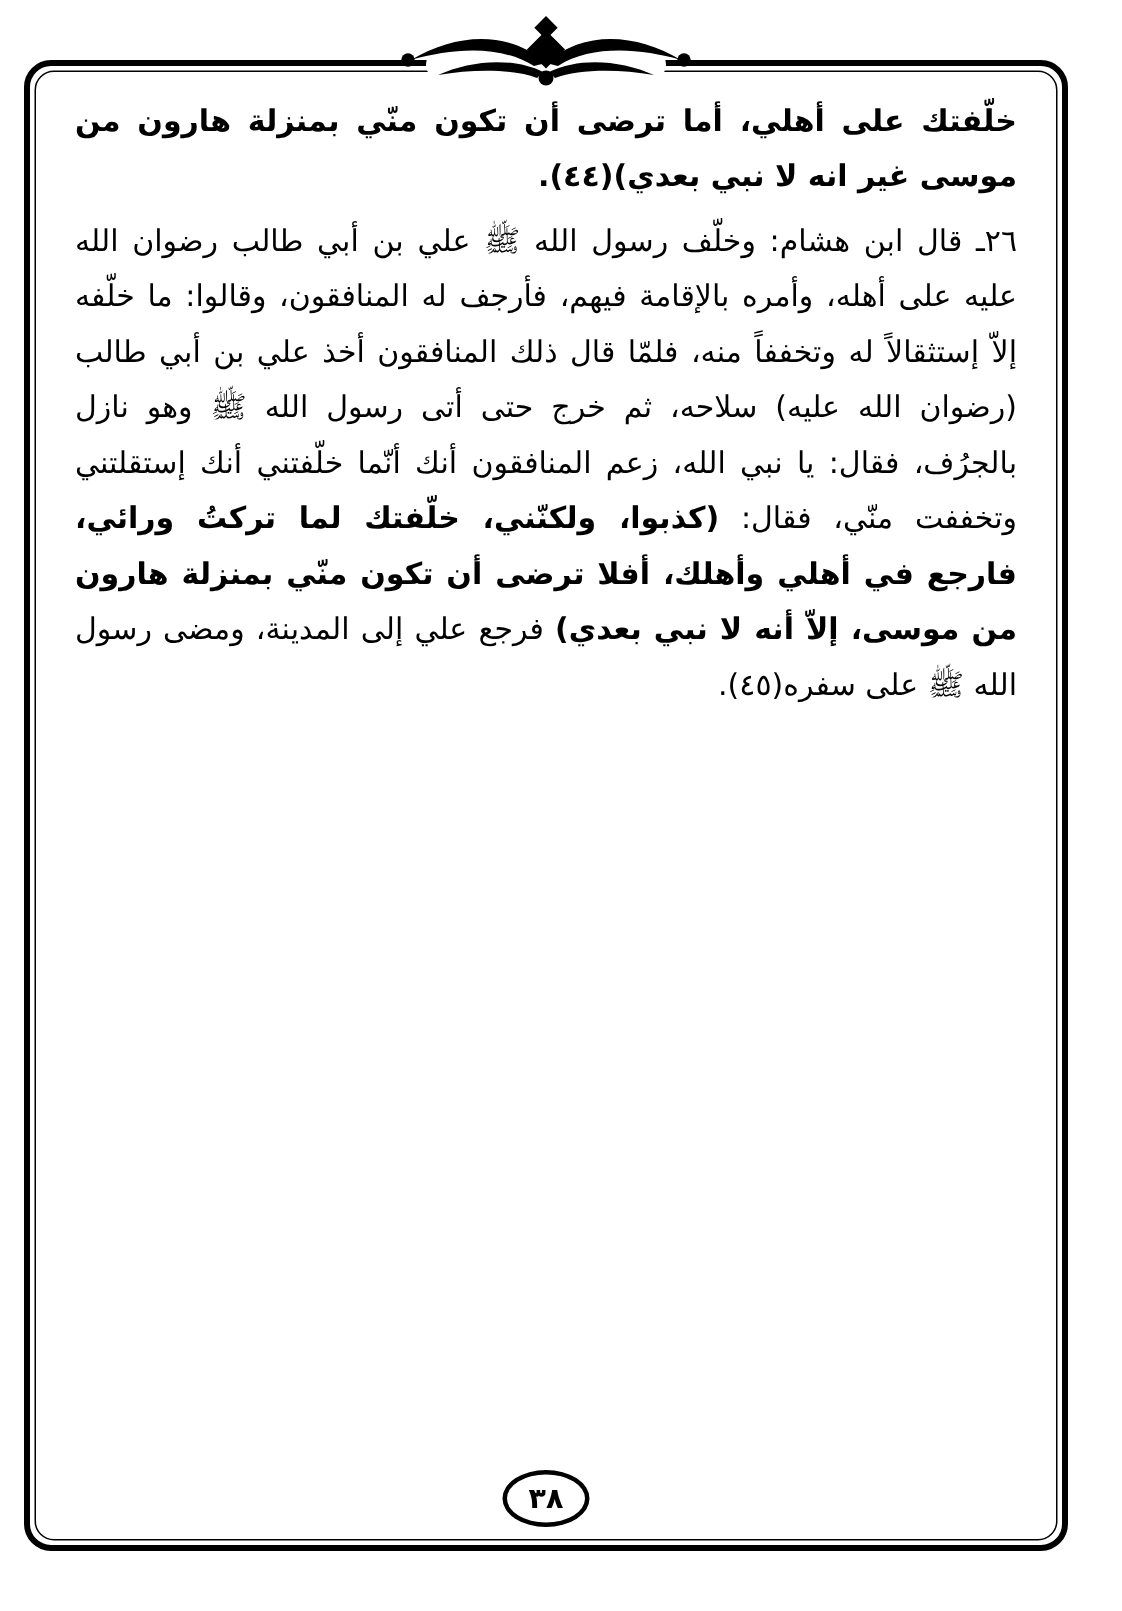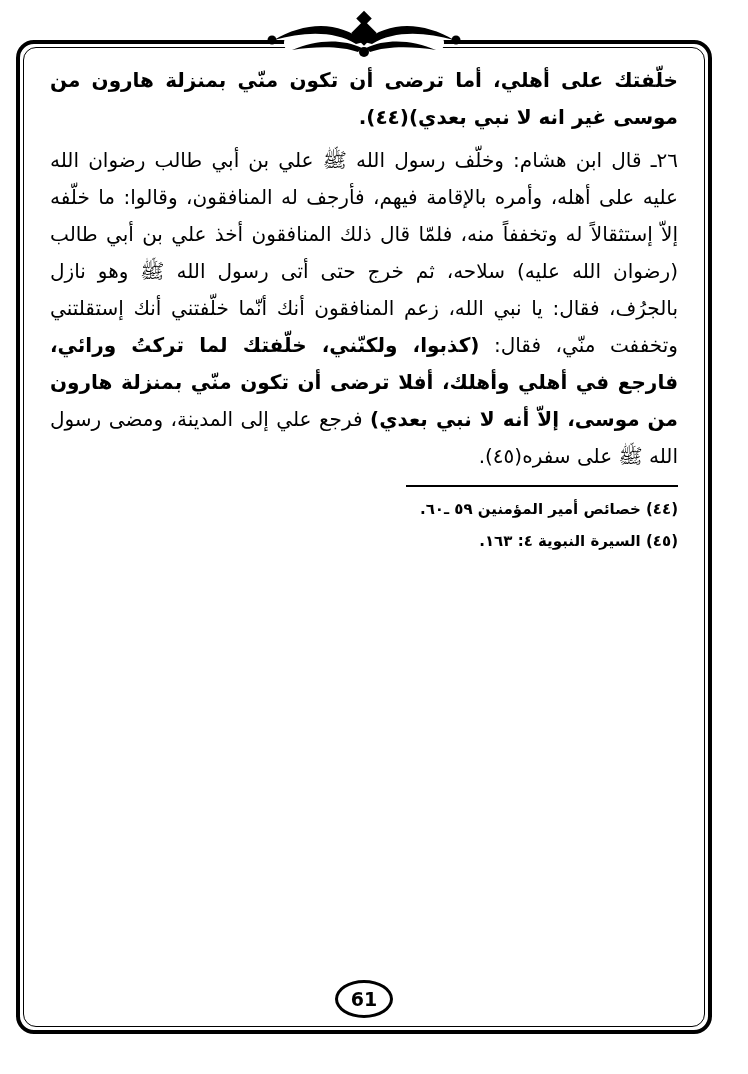--- a/index.html
+++ b/index.html
@@ -116,28 +116,23 @@
   <div class="frame-outer">
     <div class="frame-inner">
 
       <div class="content">
 
         <p class="para bold">خلّفتك على أهلي، أما ترضى أن تكون منّي بمنزلة هارون من موسى غير انه لا نبي بعدي)(٤٤).</p>
 
         <p class="para"><span>٢٦ـ قال ابن هشام: وخلّف رسول الله ﷺ علي بن أبي طالب رضوان الله عليه على أهله، وأمره بالإقامة فيهم، فأرجف له المنافقون، وقالوا: ما خلّفه إلاّ إستثقالاً له وتخففاً منه، فلمّا قال ذلك المنافقون أخذ علي بن أبي طالب (رضوان الله عليه) سلاحه، ثم خرج حتى أتى رسول الله ﷺ وهو نازل بالجرُف، فقال: يا نبي الله، زعم المنافقون أنك أنّما خلّفتني أنك إستقلتني وتخففت منّي، فقال: </span><span class="bold">(كذبوا، ولكنّني، خلّفتك لما تركتُ ورائي، فارجع في أهلي وأهلك، أفلا ترضى أن تكون منّي بمنزلة هارون من موسى، إلاّ أنه لا نبي بعدي)</span><span> فرجع علي إلى المدينة، ومضى رسول الله ﷺ على سفره(٤٥).</span></p>
 
 
-        <div class="footnotes">
-          <div class="footnote-rule"></div>
-          <p class="footnote">(٤٤) خصائص أمير المؤمنين ٥٩ ـ٦٠.</p>
-          <p class="footnote">(٤٥) السيرة النبوية ٤: ١٦٣.</p>
-        </div>
 
       </div>
 
       <div class="page-number-badge">
-        <span>61</span>
+        <span>٣٨</span>
       </div>
 
     </div>
   </div>
 
 </div>
 
 </body></html>

